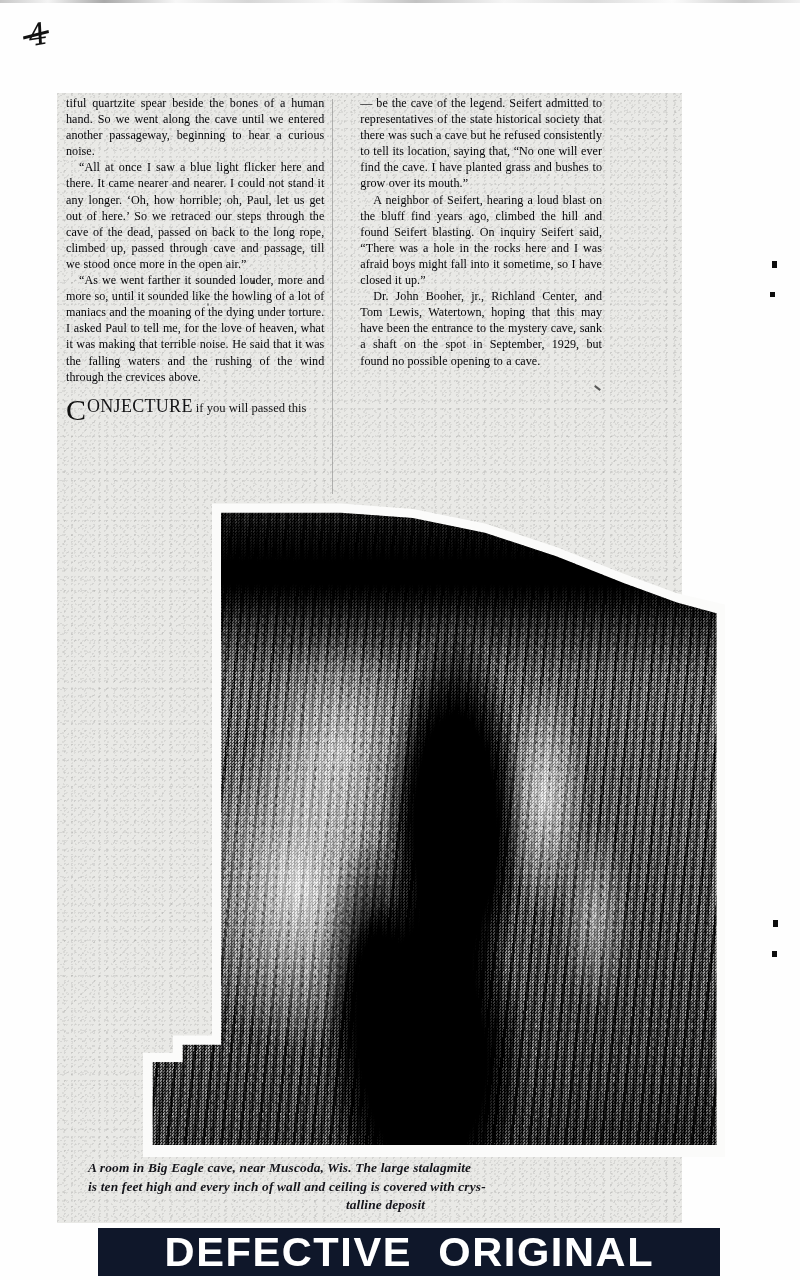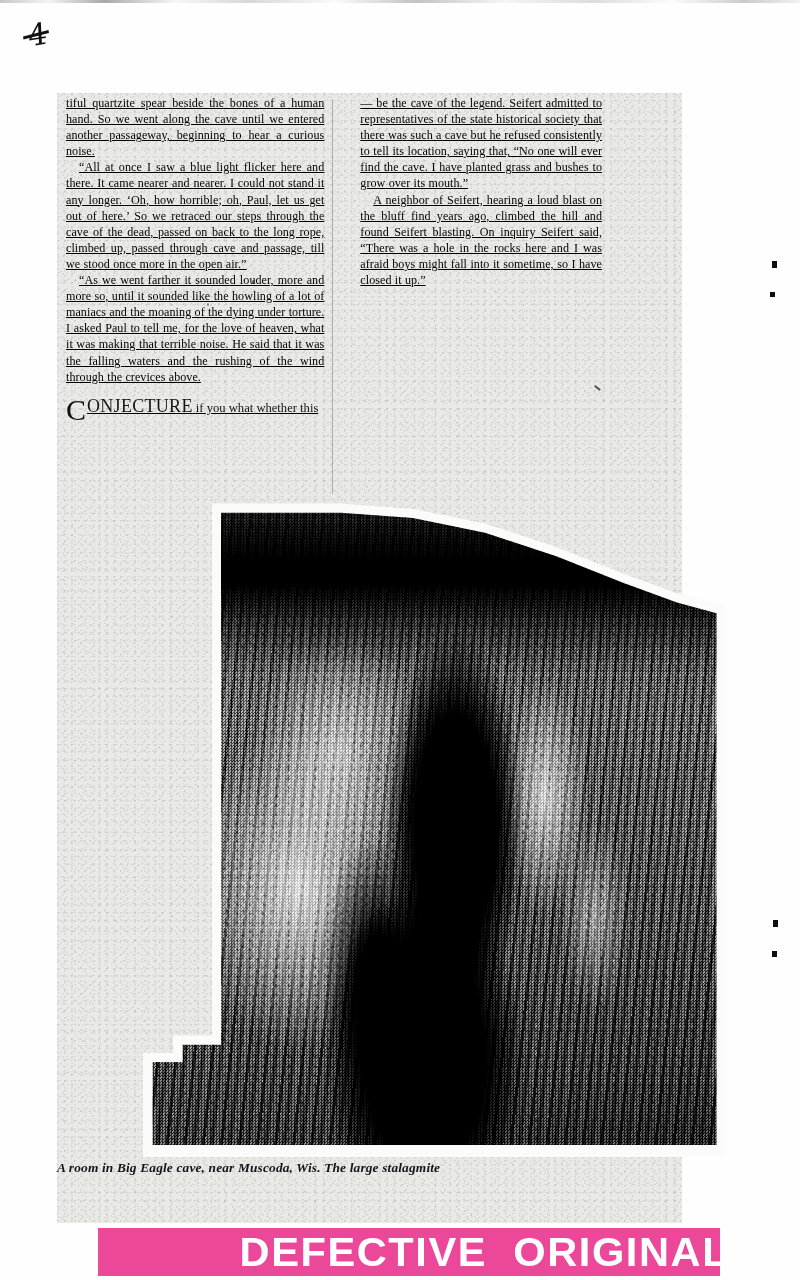--- a/index.html
+++ b/index.html
@@ -51,21 +51,21 @@
       radial-gradient(circle at 55% 61%, rgba(120,120,120,.16) 0 1px, transparent 1px),
       radial-gradient(circle at 79% 77%, rgba(110,110,110,.17) 0 1px, transparent 1px),
       radial-gradient(circle at 8% 88%, rgba(130,130,130,.15) 0 1px, transparent 1px);
     background-size:7px 7px,11px 11px,9px 9px,13px 13px,8px 8px,12px 12px,10px 10px,14px 14px;
     opacity:.75;mix-blend-mode:multiply;
   }
 
   
   .columns{
     position:absolute;left:0;top:2px;width:553px;height:405px;
-    display:flex;gap:0;text-decoration:underline;
+    display:flex;gap:0;
   }
   .col{
     position:relative;
     box-sizing:border-box;
     width:312px;
     padding:0 8px 0 9px;
   }
   .col.right{padding-left:28px;}
   .col.right::before{
     content:"";position:absolute;left:0;top:4px;bottom:6px;width:1px;
@@ -193,35 +193,35 @@
     clip-path:polygon(
       21.4% 2.4%, 36% 2.4%, 48% 3.2%, 60% 5.4%, 72% 9.0%, 83% 13.0%, 92% 16.0%, 98.6% 17.6%,
       98.6% 98.2%, 4.6% 98.2%, 4.6% 85.6%, 9.6% 85.6%, 9.6% 83.0%, 16.0% 83.0%,
       16.0% 2.4%
     );
     box-shadow:inset 0 0 0 2px rgba(10,10,10,.85);
   }
 
   
   .caption{
-    position:absolute;left:0;top:1066px;width:595px;
+    position:absolute;left:31px;top:1066px;width:595px;
     font-family:"Liberation Serif", serif;
     font-style:italic;font-weight:700;
     font-size:13.4px;line-height:18.5px;
     color:#14141a;text-align:center;
     letter-spacing:.15px;
   }
   .caption .cap-line{display:block;text-align:left;}
   .caption .cap-line.last{text-align:center;}
 
   
   .banner{
     position:absolute;left:98px;top:1228px;width:622px;height:48px;
-    background:#ec4899;
-    display:flex;align-items:center;justify-content:flex-end;
+    background:#0f172a;
+    display:flex;align-items:center;justify-content:center;
   }
   .banner-text{
     font-family:"Liberation Sans", sans-serif;
     font-weight:700;
     font-size:40px;line-height:40px;
     color:#ffffff;
     letter-spacing:1.5px;
     transform:scaleX(1.04);
     white-space:pre;
   }
@@ -245,44 +245,47 @@
   <div class="clipping">
 
     <div class="columns">
 
       <div class="col left">
         <p class="para noindent">tiful quartzite spear beside the bones of a human hand. So we went along the cave until we entered another passageway, beginning to hear a curious noise.</p>
         <p class="para">“All at once I saw a blue light flicker here and there. It came nearer and nearer. I could not stand it any longer. ‘Oh, how horrible; oh, Paul, let us get out of here.’ So we retraced our steps through the cave of the dead, passed on back to the long rope, climbed up, passed through cave and passage, till we stood once more in the open air.”</p>
         <p class="para">“As we went farther it sounded louder, more and more so, until it sounded like the howling of a lot of maniacs and the moaning of the dying under torture. I asked Paul to tell me, for the love of heaven, what it was making that terrible noise. He said that it was the falling waters and the rushing of the wind through the crevices above.</p>
 
         <p class="dropcap-para">
-          <span class="dropcap">C</span><span class="smallcaps">ONJECTURE</span><span> if you what whether this</span>
+          <span class="dropcap">C</span><span class="smallcaps">ONJECTURE</span><span> if you will passed this</span>
         </p>
 
         <span class="ink" style="left:195px;top:185px;width:3px;height:4px;"></span>
         <span class="ink" style="left:150px;top:208px;width:2px;height:3px;opacity:.5"></span>
       </div>
 
       <div class="col right">
         <p class="para noindent">— be the cave of the legend. Seifert admitted to representatives of the state historical society that there was such a cave but he refused consistently to tell its location, saying that, “No one will ever find the cave. I have planted grass and bushes to grow over its mouth.”</p>
         <p class="para">A neighbor of Seifert, hearing a loud blast on the bluff find years ago, climbed the hill and found Seifert blasting. On inquiry Seifert said, “There was a hole in the rocks here and I was afraid boys might fall into it sometime, so I have closed it up.”</p>
+        <p class="para">Dr. John Booher, jr., Richland Center, and Tom Lewis, Watertown, hoping that this may have been the entrance to the mystery cave, sank a shaft on the spot in September, 1929, but found no possible opening to a cave.</p>
 
         <span class="ink" style="left:262px;top:292px;width:7px;height:2px;transform:rotate(38deg);border-radius:0;"></span>
       </div>
     </div>
 
     <div class="photo-wrap">
       <div class="photo-paper"></div>
       <div class="photo"></div>
       <div class="photo-grain"></div>
       <div class="photo-keyline"></div>
     </div>
 
     <div class="caption">
       <span class="cap-line">A room in Big Eagle cave, near Muscoda, Wis.   The large stalagmite</span>
+      <span class="cap-line">is ten feet high and every inch of wall and ceiling is covered with crys-</span>
+      <span class="cap-line last">talline deposit</span>
     </div>
   </div>
 
   <div class="banner">
     <span class="banner-text">DEFECTIVE  ORIGINAL</span>
   </div>
 
   <span class="speck s1"></span>
   <span class="speck s2"></span>
   <span class="speck s3"></span>

